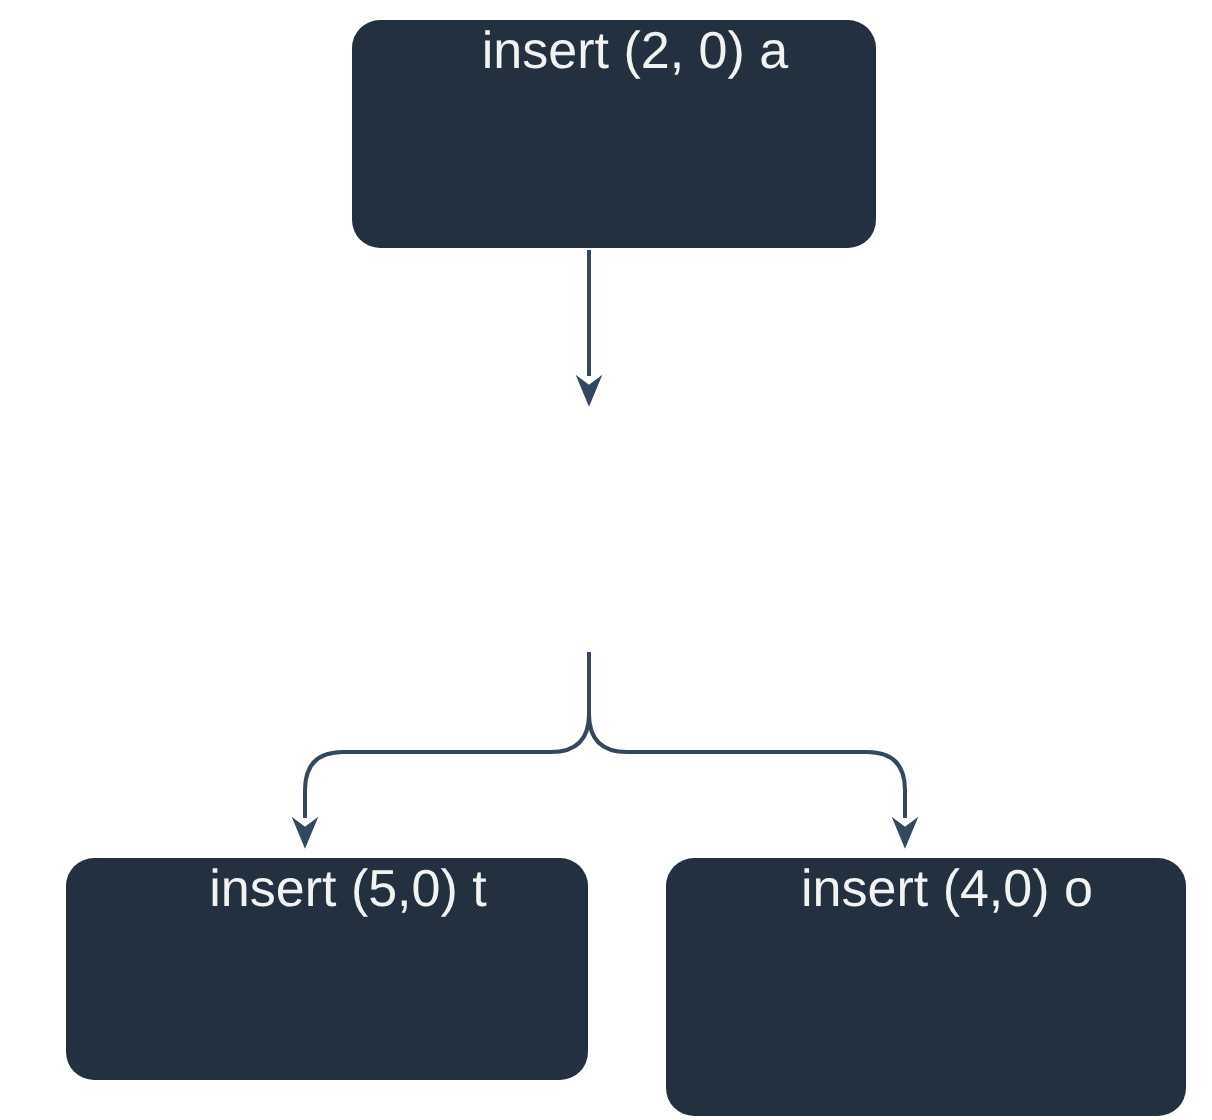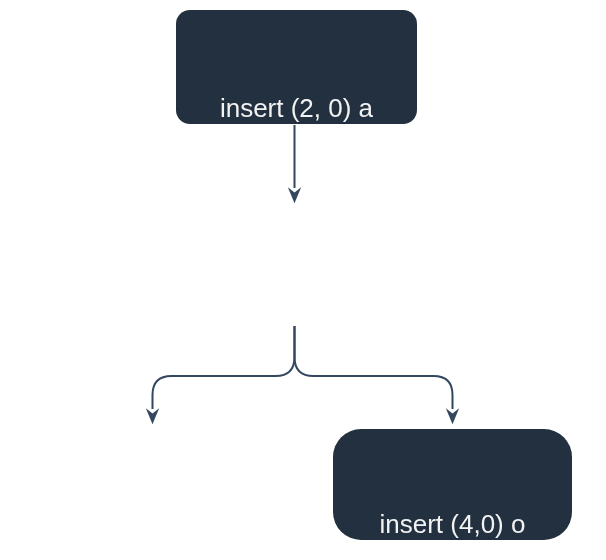--- a/index.html
+++ b/index.html
@@ -25,31 +25,32 @@
   .edges path.edge {
     fill: none;
     stroke: var(--edge, #33475e);
     stroke-width: 2px;
   }
   .node {
     position: absolute;
     background: var(--node-fill, #22303f);
     border-radius: 14px;
     display: flex;
-    align-items: flex-end;
+    align-items: flex-start;
     justify-content: center;
     color: var(--text, #f2f2f2);
     font-size: 26px;
     line-height: 1.2;
     white-space: nowrap;
+    padding-left: 21px;
   }
   .node-root  { left: 176px; top: 10px;  width: 241px; height: 114px; }
   .node-child { left: 175px; top: 209px; width: 238px; height: 117px; }
   .node-left  { left: 33px;  top: 429px; width: 240px; height: 111px; }
-  .node-right { left: 333px; top: 429px; width: 239px; height: 111px; border-radius: 28px; }
+  .node-right { left: 333px; top: 429px; width: 239px; height: 129px; }
 </style>
 </head>
 <body>
 
 <div class="canvas">
 
   <svg class="edges" width="606" height="560" viewBox="0 0 606 560" xmlns="http://www.w3.org/2000/svg">
     <defs>
       <marker id="arrowhead" viewBox="0 0 12 12" refX="0.5" refY="6" markerWidth="18" markerHeight="16" markerUnits="userSpaceOnUse" orient="auto">
         <path d="M0,1 L12,6 L0,11 L3.8,6 Z" fill="#33475e"></path>
@@ -58,18 +59,21 @@
     <path class="edge" d="M294.5,125 V188" marker-end="url(#arrowhead)" stroke="#33475e"></path>
     <path class="edge" d="M294.5,326 V357 Q294.5,376 275.5,376 H171.5 Q152.5,376 152.5,395 V409" marker-end="url(#arrowhead)" stroke="#33475e"></path>
     <path class="edge" d="M294.5,326 V357 Q294.5,376 313.5,376 H433.5 Q452.5,376 452.5,395 V409" marker-end="url(#arrowhead)" stroke="#33475e"></path>
   </svg>
 
   <div class="node node-root">
     <span>insert (2, 0) a</span>
   </div>
 
 
+  <div class="node node-left">
+    <span>insert (5,0) t</span>
+  </div>
 
   <div class="node node-right">
     <span>insert (4,0) o</span>
   </div>
 
 </div>
 
 </body></html>

